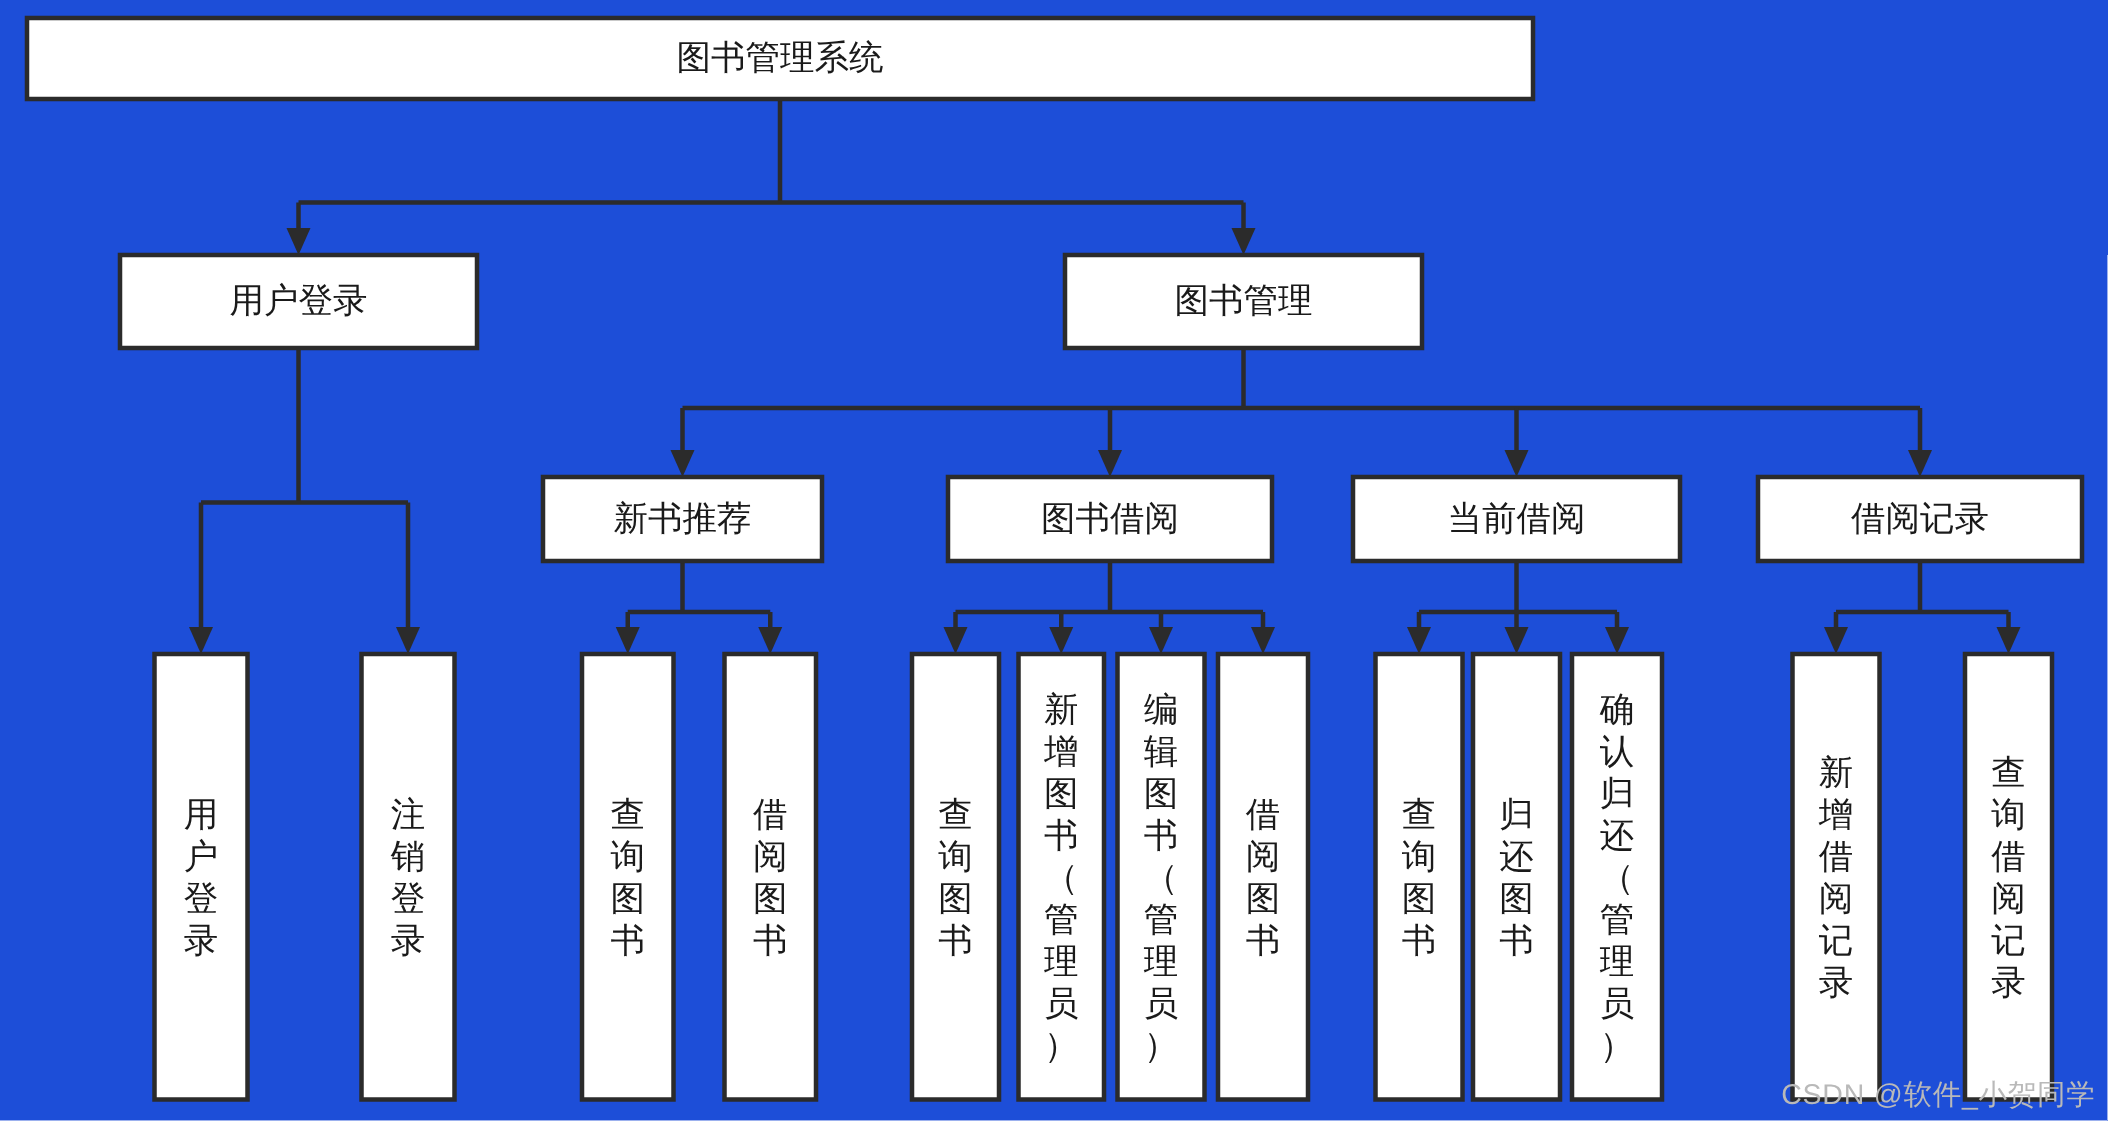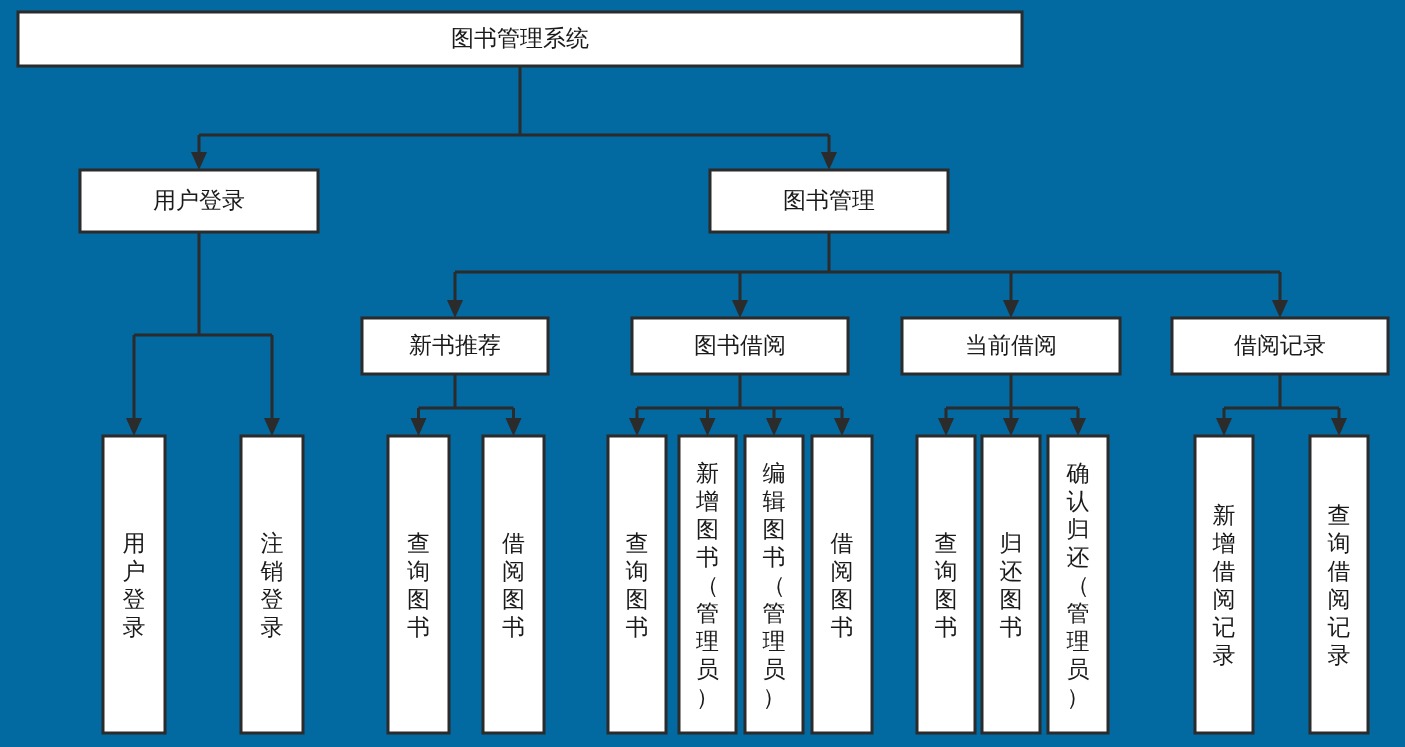--- a/index.html
+++ b/index.html
@@ -7,21 +7,21 @@
     padding: 0;
     background: #ffffff;
   }
   body {
     font-family: "Liberation Sans", "DejaVu Sans", sans-serif;
   }
   #stage {
     position: relative;
     width: 1405px;
     height: 747px;
-    background: #0369a1;
+    background: #1d4ed8;
     overflow: hidden;
   }
   svg#diagram {
     position: absolute;
     left: 0;
     top: 0;
     width: 1405px;
     height: 747px;
     display: block;
   }
@@ -201,13 +201,14 @@
         <g>
           <rect x="1195" y="436" width="58" height="297" class="node-rect"></rect>
           <text x="1224" y="522.5" class="node-label-v"><tspan x="1224" dy="0">新</tspan><tspan x="1224" dy="28">增</tspan><tspan x="1224" dy="28">借</tspan><tspan x="1224" dy="28">阅</tspan><tspan x="1224" dy="28">记</tspan><tspan x="1224" dy="28">录</tspan></text>
         </g>
         <g>
           <rect x="1310" y="436" width="58" height="297" class="node-rect"></rect>
           <text x="1339" y="522.5" class="node-label-v"><tspan x="1339" dy="0">查</tspan><tspan x="1339" dy="28">询</tspan><tspan x="1339" dy="28">借</tspan><tspan x="1339" dy="28">阅</tspan><tspan x="1339" dy="28">记</tspan><tspan x="1339" dy="28">录</tspan></text>
         </g>
       </g>
   </svg>
+  <div class="watermark">CSDN @软件_小贺同学</div>
 </div>
 
 </body></html>

